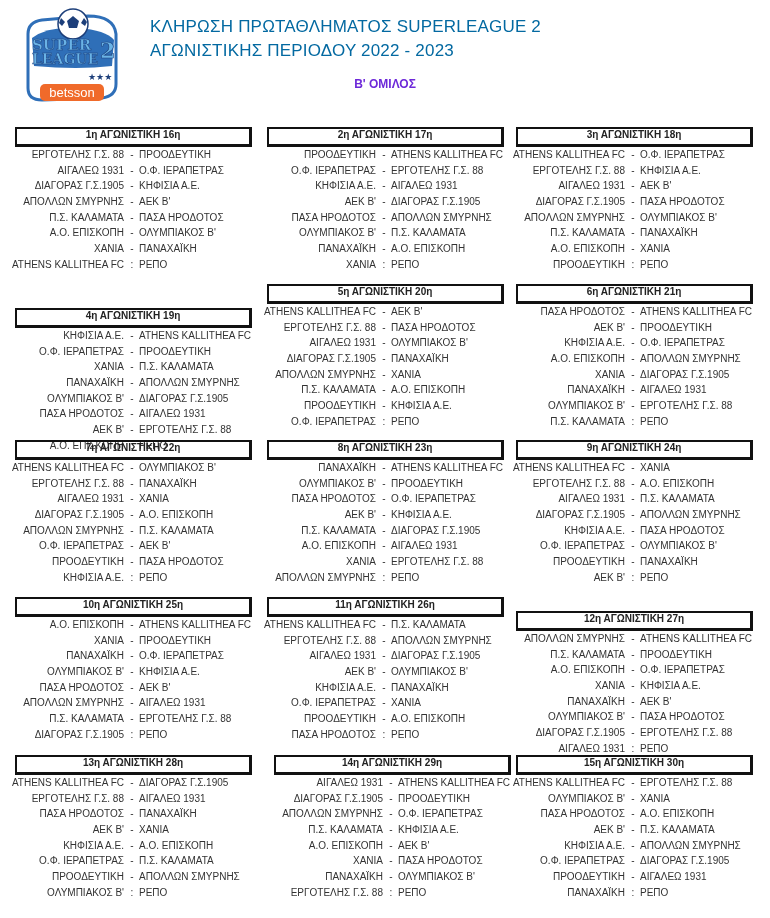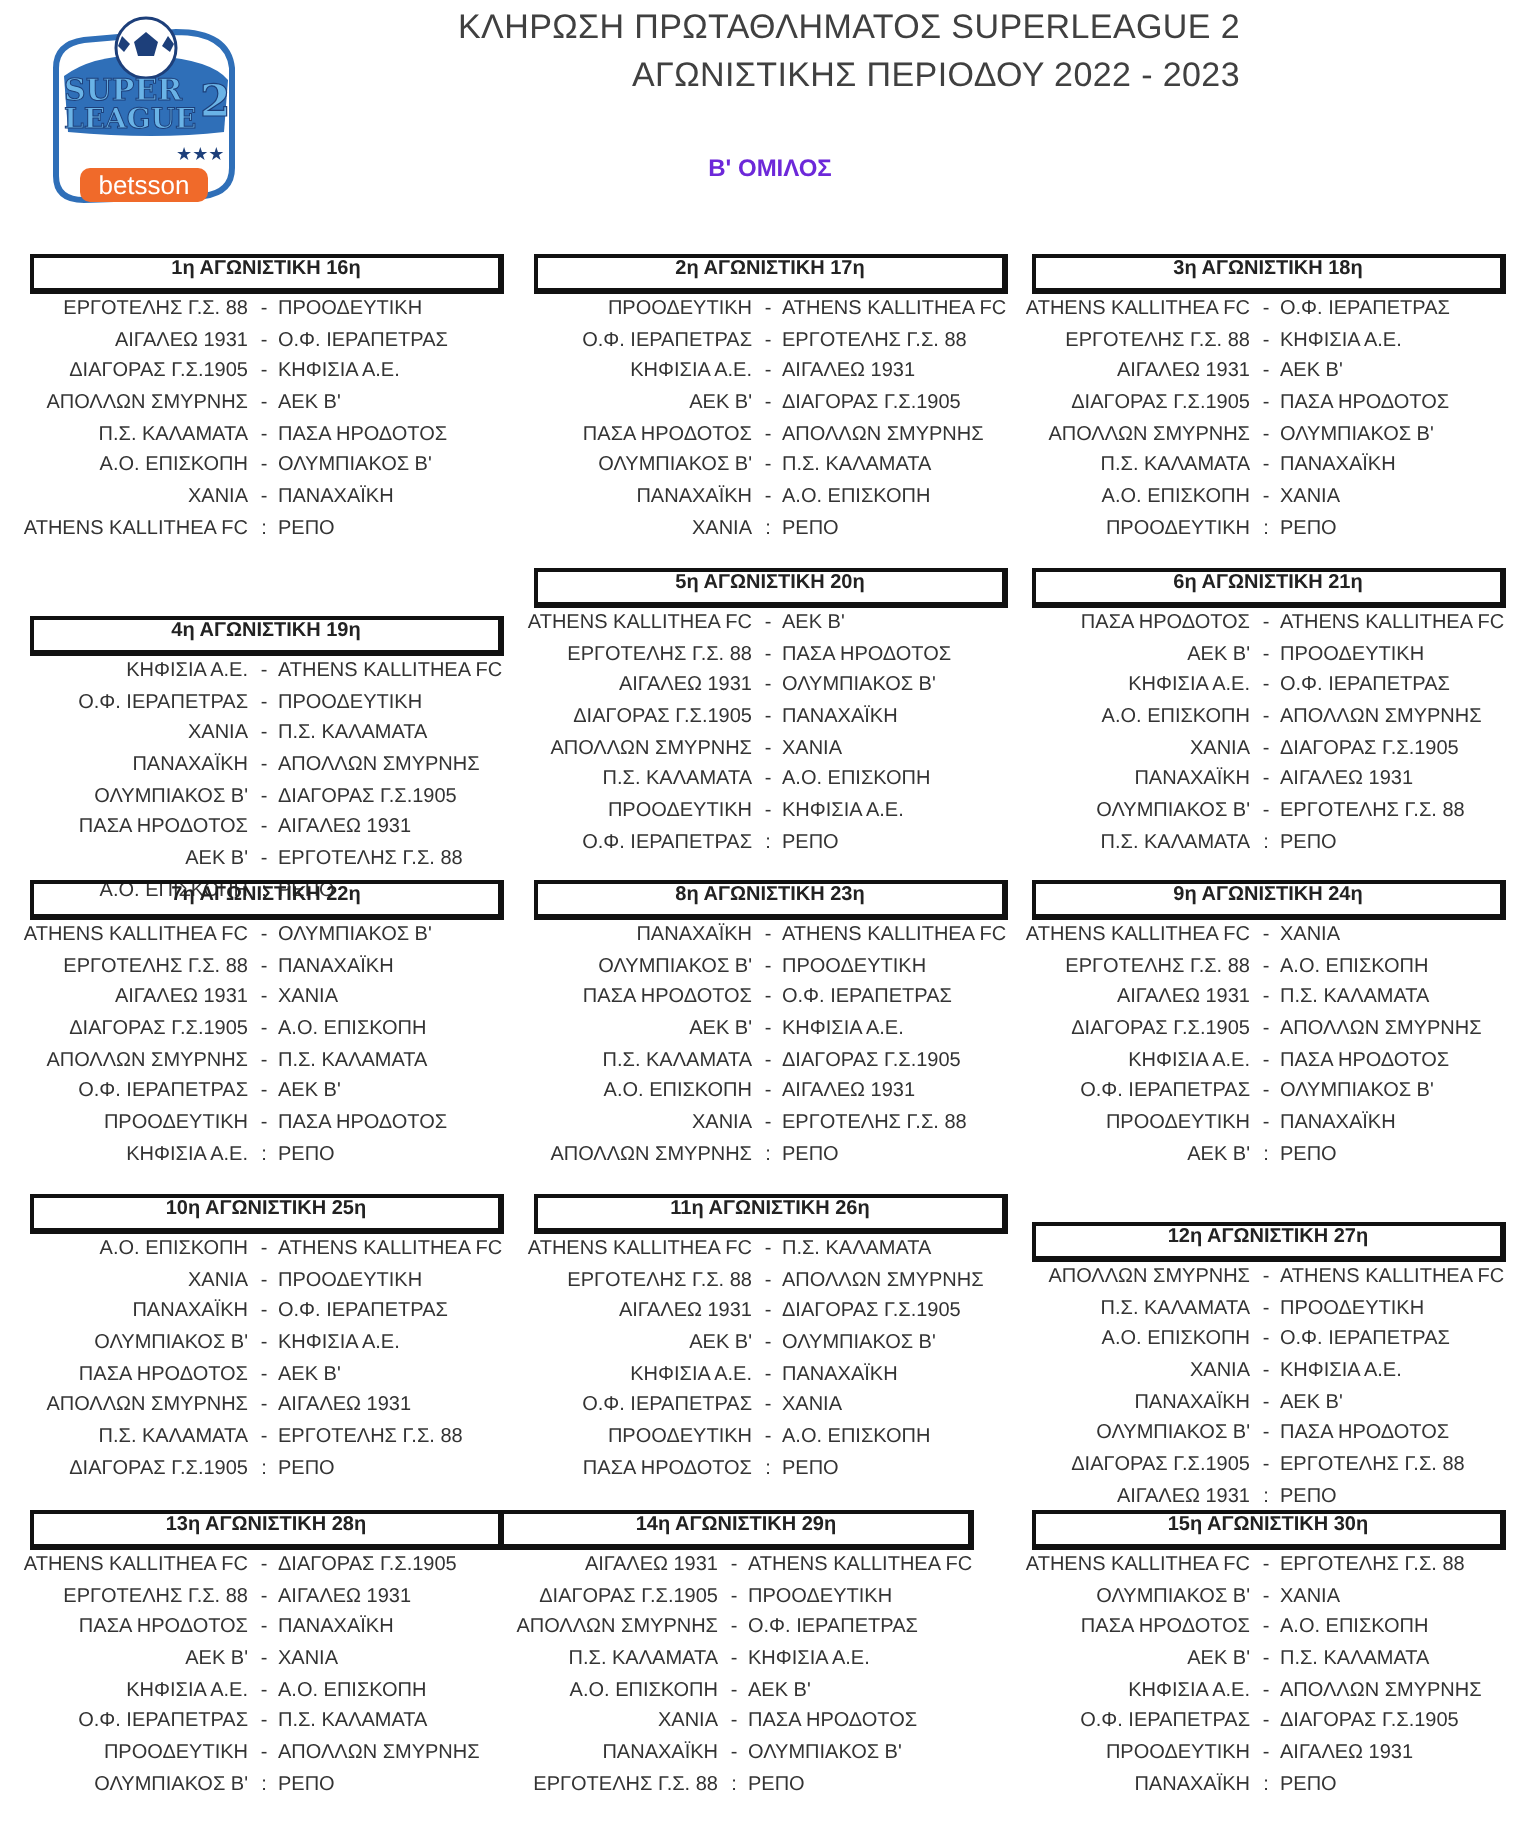--- a/index.html
+++ b/index.html
@@ -1,21 +1,21 @@
 <!DOCTYPE html>
 <html><head>
 <meta charset="utf-8">
 <style>
   html, body { margin:0; padding:0; background:#ffffff; }
   body { width:770px; height:918px; position:relative; overflow:hidden;
          font-family:"Liberation Sans", sans-serif; color:#3a3a3a; }
   .logo { position:absolute; left:18px; top:4px; width:110px; height:104px; }
-  .title { position:absolute; left:150px; width:470px; text-align:right;
+  .title { position:absolute; left:150px; width:470px; text-align:left;
            font-family:"Liberation Sans Narrow","Liberation Sans", sans-serif;
-           font-size:17px; color:#404040; letter-spacing:0.2px; }
+           font-size:17px; color:#0369a1; letter-spacing:0.2px;margin-top:13px; }
   .t1 { top:4px; }
   .t2 { top:28px; }
   .group { position:absolute; left:150px; width:470px; top:77px; text-align:center;
            font-size:12px; font-weight:bold; color:#6d28d9; }
   .round { position:absolute; width:237px; }
   .round-head { box-sizing:border-box; height:20px; border:2px solid #111; border-right-width:3px; border-bottom-width:3px;
                 text-align:center; font-size:10px; font-weight:bold; line-height:11px; color:#222; }
   .match { position:relative; height:15.7px; font-size:10px; line-height:15.7px; white-space:nowrap; color:#333; }
   .home { position:absolute; right:128px; text-align:right; }
   .sep { position:absolute; left:112px; width:10px; text-align:center; }
@@ -598,21 +598,21 @@
         <span class="home">ΠΡΟΟΔΕΥΤΙΚΗ</span>
         <span class="sep">-</span>
         <span class="away">ΑΠΟΛΛΩΝ ΣΜΥΡΝΗΣ</span>
       </div>
       <div class="match">
         <span class="home">ΟΛΥΜΠΙΑΚΟΣ   Β'</span>
         <span class="sep">:</span>
         <span class="away">ΡΕΠΟ</span>
       </div>
     </div>
-    <div class="round" style="left: 250px; top: 755px;">
+    <div class="round" style="left: 274px; top: 755px;">
       <div class="round-head">14η  ΑΓΩΝΙΣΤΙΚΗ  29η</div>
       <div class="match">
         <span class="home">ΑΙΓΑΛΕΩ  1931</span>
         <span class="sep">-</span>
         <span class="away">ATHENS KALLITHEA FC</span>
       </div>
       <div class="match">
         <span class="home">ΔΙΑΓΟΡΑΣ Γ.Σ.1905</span>
         <span class="sep">-</span>
         <span class="away">ΠΡΟΟΔΕΥΤΙΚΗ</span>

